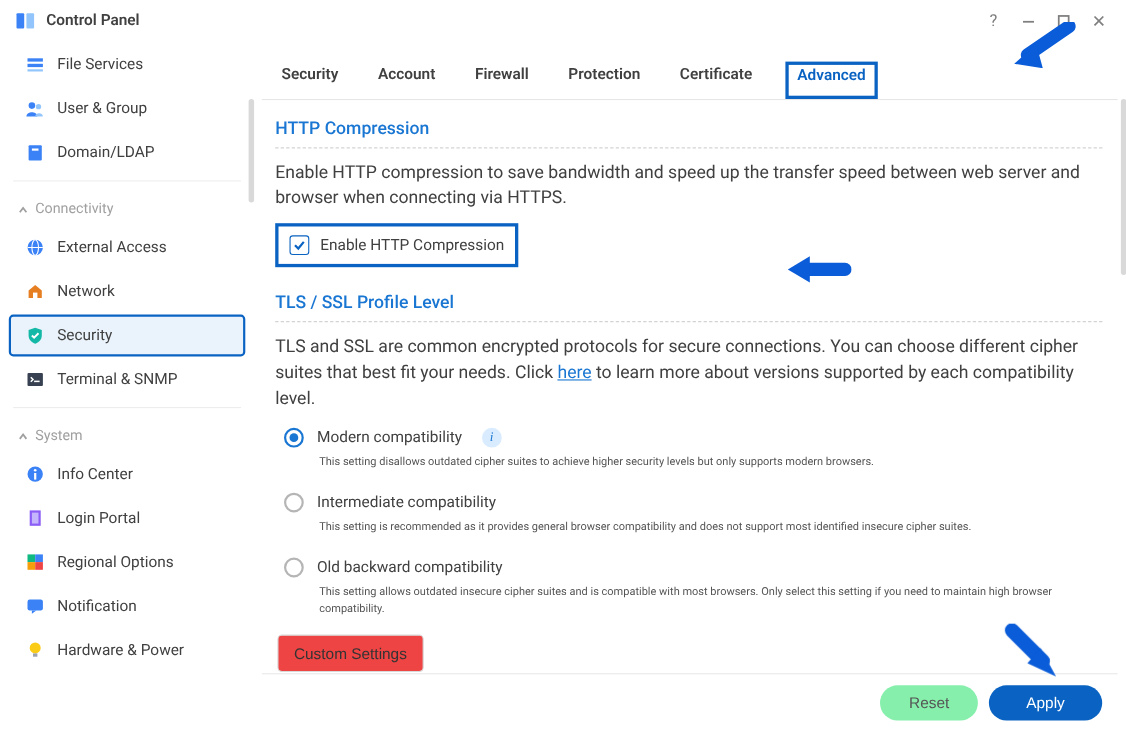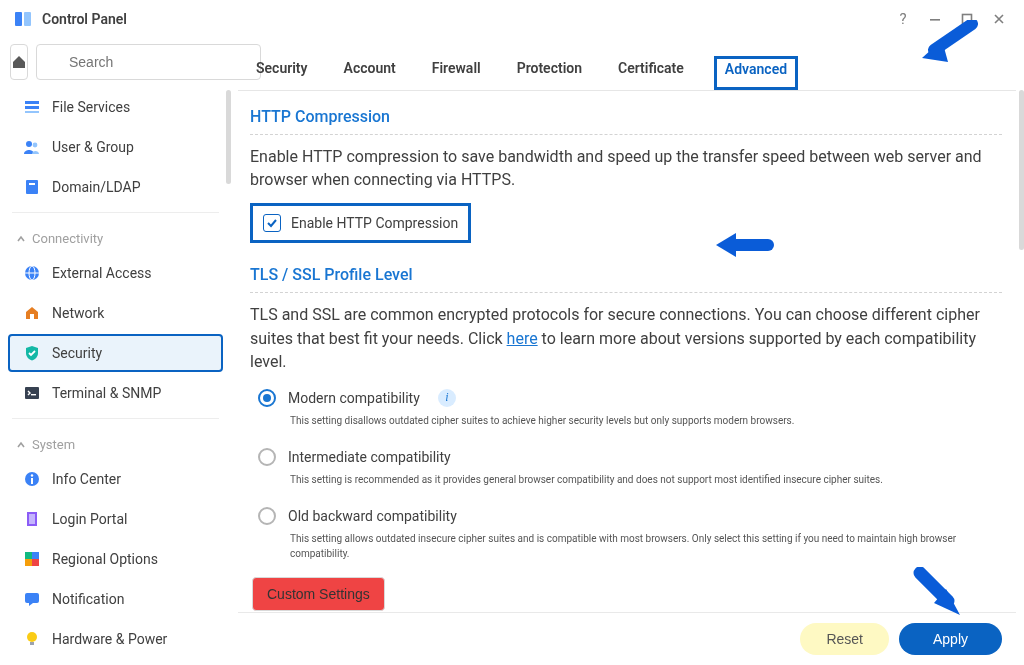--- a/index.html
+++ b/index.html
@@ -262,21 +262,21 @@
     gap: 10px;
     position: relative;
   }
   .btn {
     border-radius: 18px;
     padding: 8px 26px;
     font-size: 14px;
     cursor: pointer;
     border: none;
   }
-  .btn-reset { background: #fef9c3; color: #555; }
+  .btn-reset { background: #86efac; color: #555; }
   .btn-apply { background: #0a63c2; color: #fff; padding: 8px 34px; }
   .arrow { position: absolute; pointer-events: none; }
   .panel-scrollthumb {
     position: absolute;
     right: 0px;
     top: 52px;
     width: 5px;
     height: 160px;
     background: #d9d9d9;
     border-radius: 3px;
@@ -311,36 +311,20 @@
       <svg width="12" height="12" viewBox="0 0 12 12">
           <path d="M2 2 L10 10 M10 2 L2 10" stroke="#7f7f7f" stroke-width="1.6"></path>
         </svg>
     </span>
   </div>
 
   <div class="body">
 
     <div class="sidebar">
       <div class="sidebar-scroll-indicator"></div>
-      <div class="search-row">
-        <div class="home-btn">
-          <svg width="16" height="16" viewBox="0 0 16 16">
-              <path d="M2 8 L8 2 L14 8 V14 H2 Z" fill="#595959"></path>
-            </svg>
-        </div>
-        <div class="search-wrap">
-          <span class="search-icon">
-            <svg width="16" height="16" viewBox="0 0 16 16">
-                <circle cx="7" cy="7" r="4.5" stroke="#8c8c8c" stroke-width="1.6" fill="none"></circle>
-                <path d="M11 11 L14 14" stroke="#8c8c8c" stroke-width="1.6"></path>
-              </svg>
-          </span>
-          <input class="search-input" placeholder="Search" style="">
-        </div>
-      </div>
 
       <div class="nav-item">
         <span class="nav-icon">
           <svg width="18" height="18" viewBox="0 0 18 18">
               <rect x="2" y="3" width="14" height="3" fill="#3b82f6"></rect>
               <rect x="2" y="8" width="14" height="3" fill="#3b82f6"></rect>
               <rect x="2" y="13" width="14" height="2" fill="#93c5fd"></rect>
             </svg>
         </span>
         <span>File Services</span>

